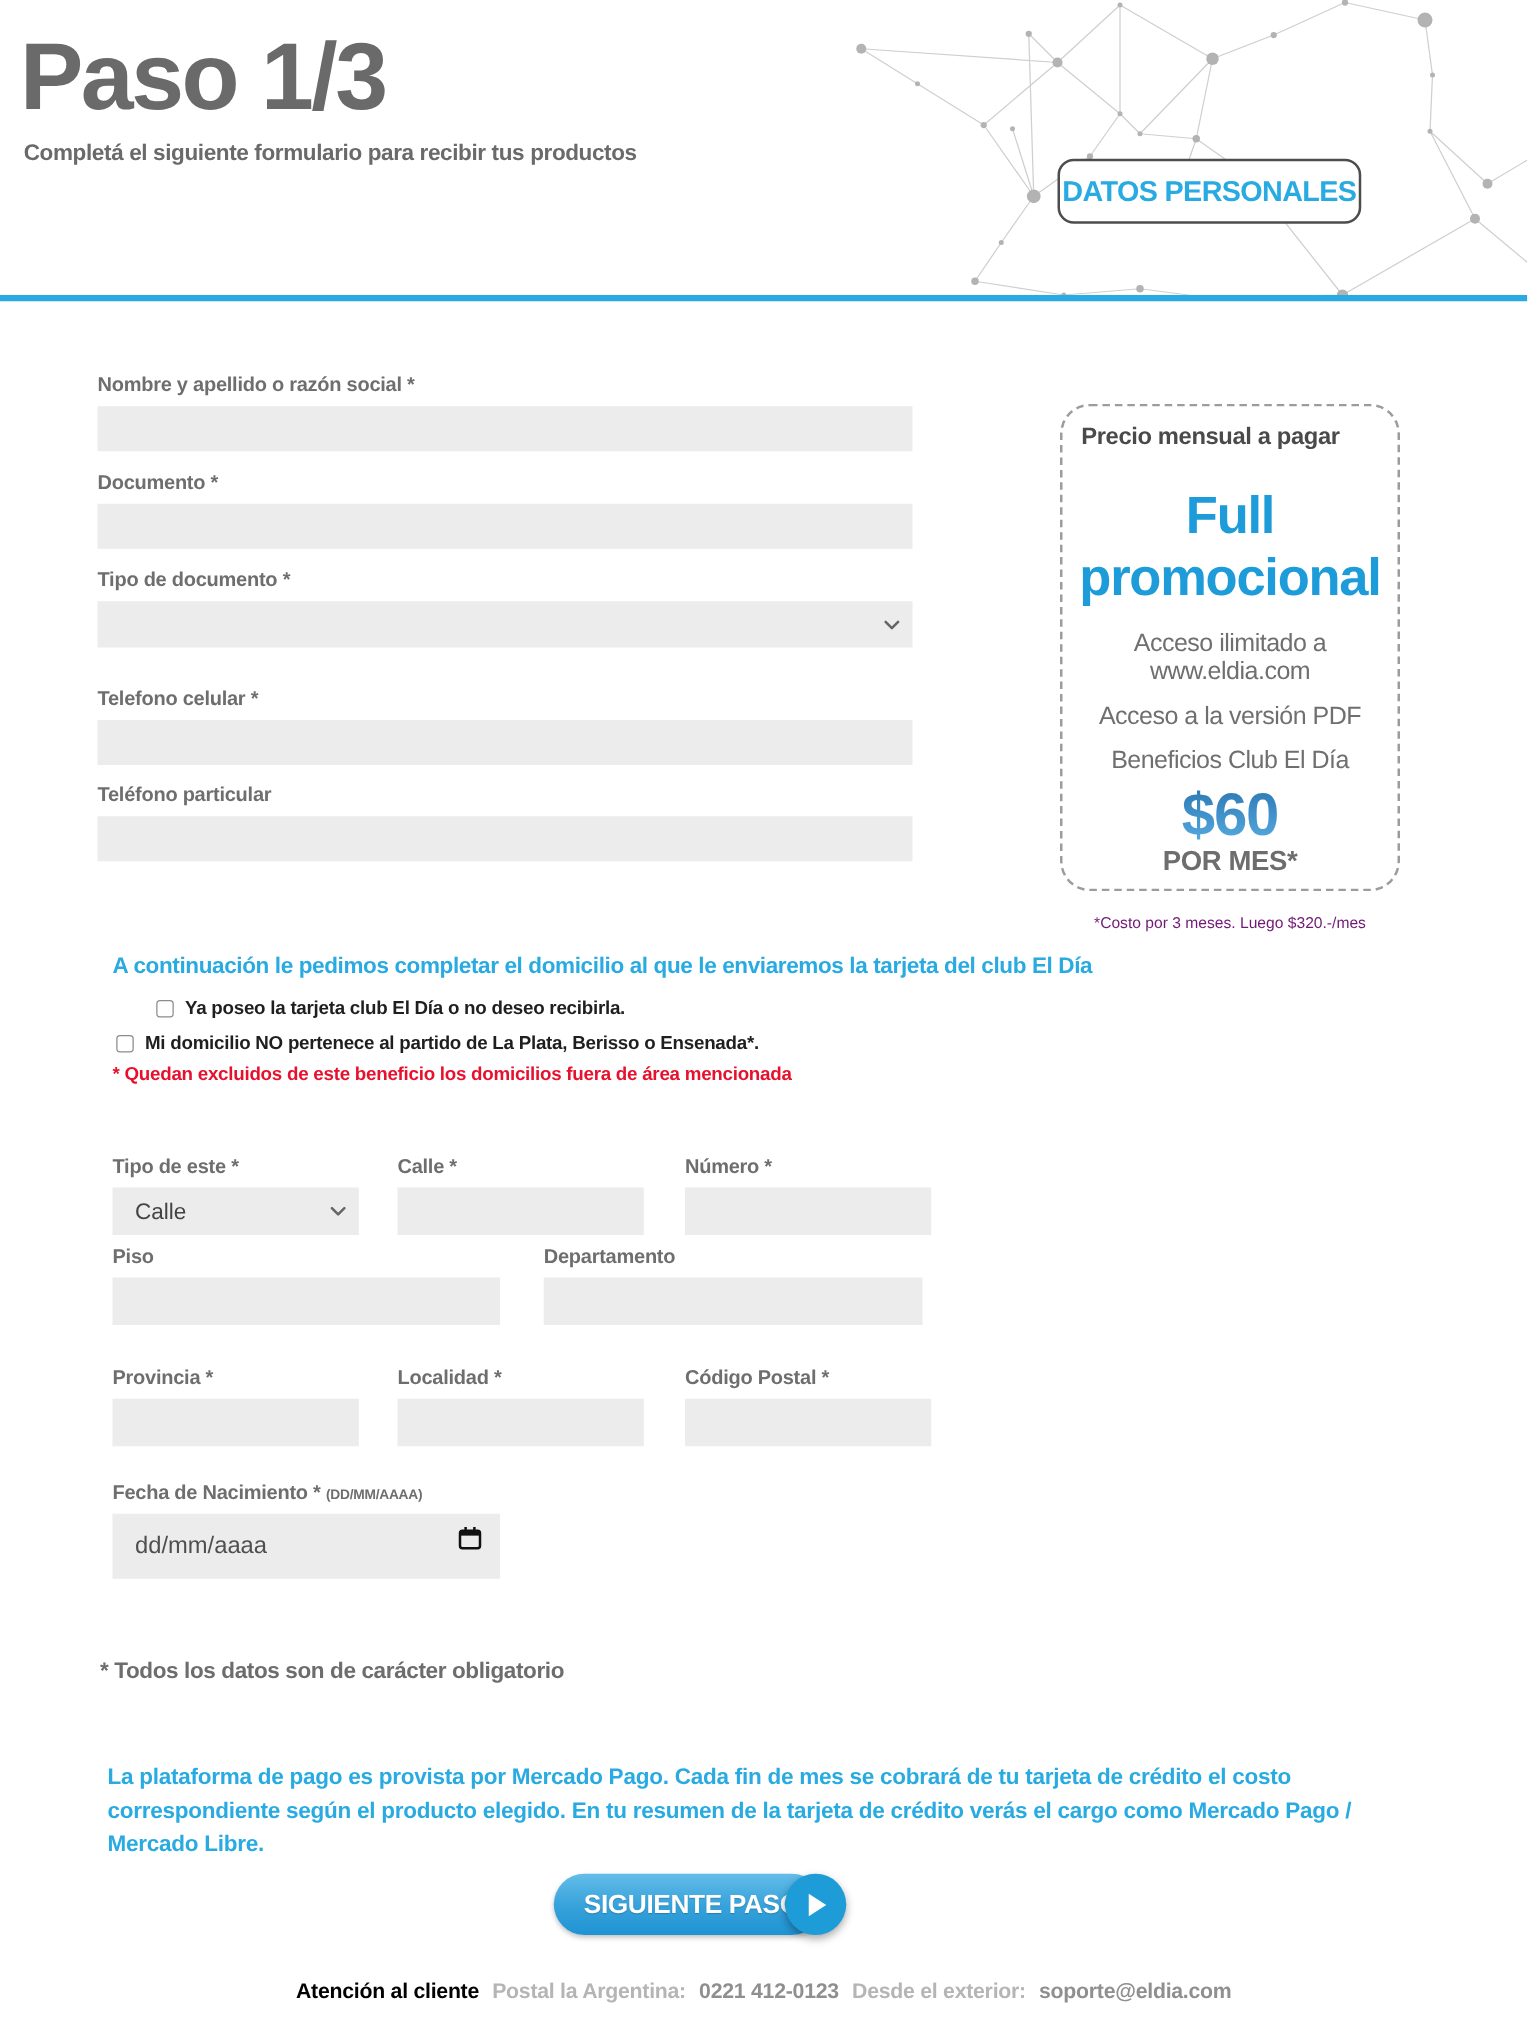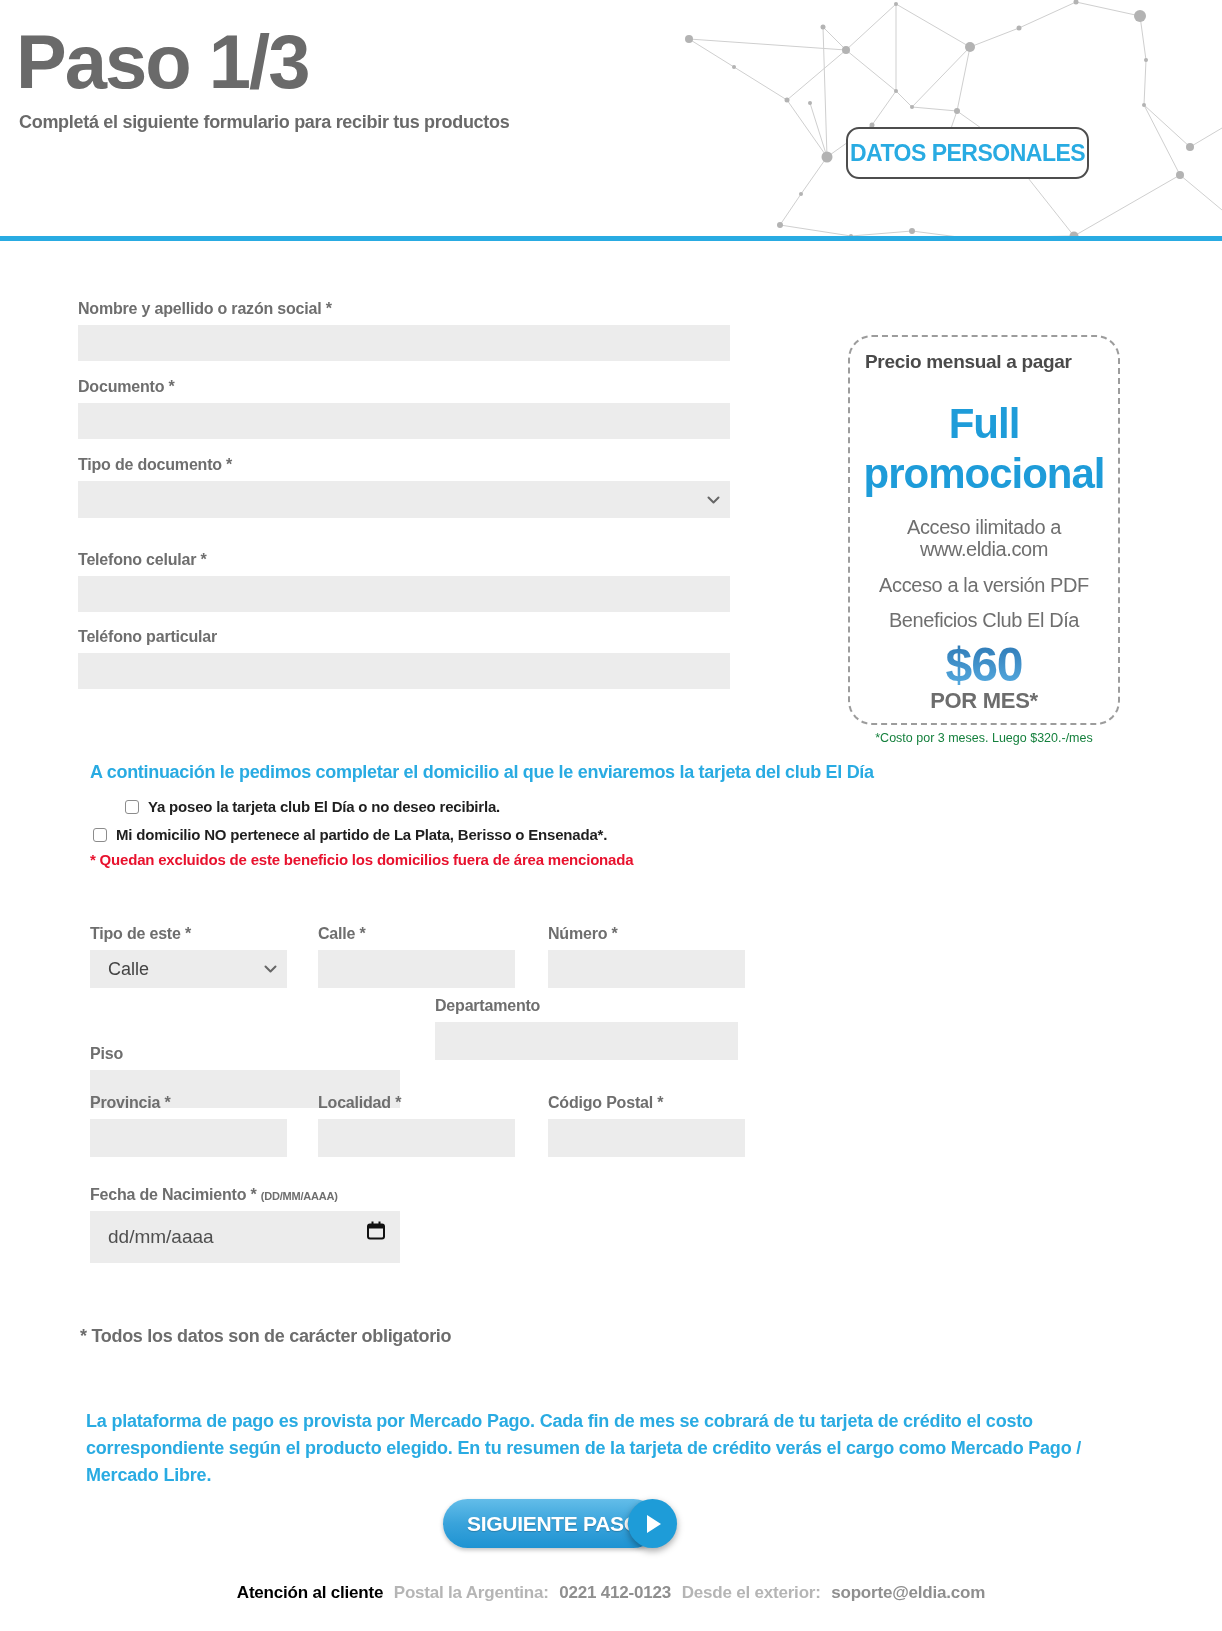--- a/index.html
+++ b/index.html
@@ -18,29 +18,29 @@
   .divider { position:absolute; left:0; top:236px; width:100%; height:5px; background:#29ABE2; }
 
   .fgroup { position:absolute; }
   .flabel { font-size:16px; font-weight:700; color:#6e6e6e; margin-bottom:7px; letter-spacing:-0.2px; }
   .flabel .hint { font-size:11px; font-weight:700; color:#6e6e6e; }
   .finput { display:block; width:100%; height:36px; background:#ececec; border:none; outline:none; font-family:inherit; font-size:18px; color:#444; padding:0 14px; }
   .fselect { position:relative; width:100%; height:37px; background:#ececec; cursor:pointer; display:flex; align-items:center; }
   .fselect .sel-text { font-size:18px; color:#444; padding-left:18px; }
   .fselect svg { position:absolute; right:10px; top:15px; }
 
-  .promo { position:absolute; left:848px; top:335px; width:272px; height:390px; border:2px dashed #9c9c9c; border-radius:24px; background:#fff; text-align:center; }
+  .promo { position:absolute; left:848px; top:323px; width:272px; height:390px; border:2px dashed #9c9c9c; border-radius:24px; background:#fff; text-align:center; }
   .promo-heading { text-align:left; margin:14px 0 0 15px; font-size:19px; font-weight:700; color:#4a4a4a; letter-spacing:-0.3px; }
   .promo-product { margin-top:26px; font-size:42px; line-height:1.2; font-weight:700; color:#1E9CD9; letter-spacing:-1px; }
   .promo-benefit { margin-top:16px; font-size:20px; line-height:1.12; font-weight:400; color:#6f6f6f; letter-spacing:-0.4px; }
   .promo-benefit.tight { margin-top:13px; }
   .promo-price { margin-top:6px; font-size:48px; font-weight:700; letter-spacing:-1px;
     background:linear-gradient(180deg,#2E79B5 10%,#56ABE0 90%); -webkit-background-clip:text; background-clip:text; color:#3E8CC7; -webkit-text-fill-color:transparent; display:inline-block; }
   .promo-period { font-size:22px; font-weight:700; color:#6d6d6d; margin-top:-4px; letter-spacing:-0.3px; }
-  .promo-footnote { position:absolute; left:848px; top:731px; width:272px; text-align:center; font-stretch:normal; font-size:12.5px; color:#15803d; }
+  .promo-footnote { position:absolute; left:848px; top:731px; width:272px; text-align:center; font-stretch:normal; font-size:12.5px; color:#701a75; }
 
   .addr-intro { position:absolute; left:90px; top:762px; font-size:18px; font-weight:700; color:#29ABE2; letter-spacing:-0.3px; }
   .cbrow { position:absolute; left:93px; display:flex; align-items:center; }
   .cb { width:14px; height:14px; border:1px solid #8c8c8c; border-radius:3px; background:#fff; flex:0 0 auto; cursor:pointer; }
   .cbl { margin-left:9px; font-size:15px; font-weight:700; color:#1f1f1f; letter-spacing:-0.2px; }
   .red-note { position:absolute; left:90px; top:851px; font-size:15px; font-weight:700; color:#E8112D; letter-spacing:-0.2px; }
 
   .grid-input { height:38px; }
   .date-wrap { position:relative; width:100%; }
   .date-input { height:52px; font-size:19px; color:#4f4f4f; padding-left:18px; }
@@ -180,21 +180,21 @@
   </div>
   <div class="fgroup" style="left:318px; top:925px; width:197px;">
     <div class="flabel">Calle *</div>
     <input class="finput grid-input" type="text" style="">
   </div>
   <div class="fgroup" style="left:548px; top:925px; width:197px;">
     <div class="flabel">Número *</div>
     <input class="finput grid-input" type="text" style="">
   </div>
 
-  <div class="fgroup" style="left:90px; top:997px; width:310px;margin-top:48px;">
+  <div class="fgroup" style="left:90px; top:997px; width:310px;">
     <div class="flabel">Piso</div>
     <input class="finput grid-input" type="text" style="">
   </div>
   <div class="fgroup" style="left:435px; top:997px; width:303px;">
     <div class="flabel">Departamento</div>
     <input class="finput grid-input" type="text" style="">
   </div>
 
   <div class="fgroup" style="left:90px; top:1094px; width:197px;">
     <div class="flabel">Provincia *</div>

